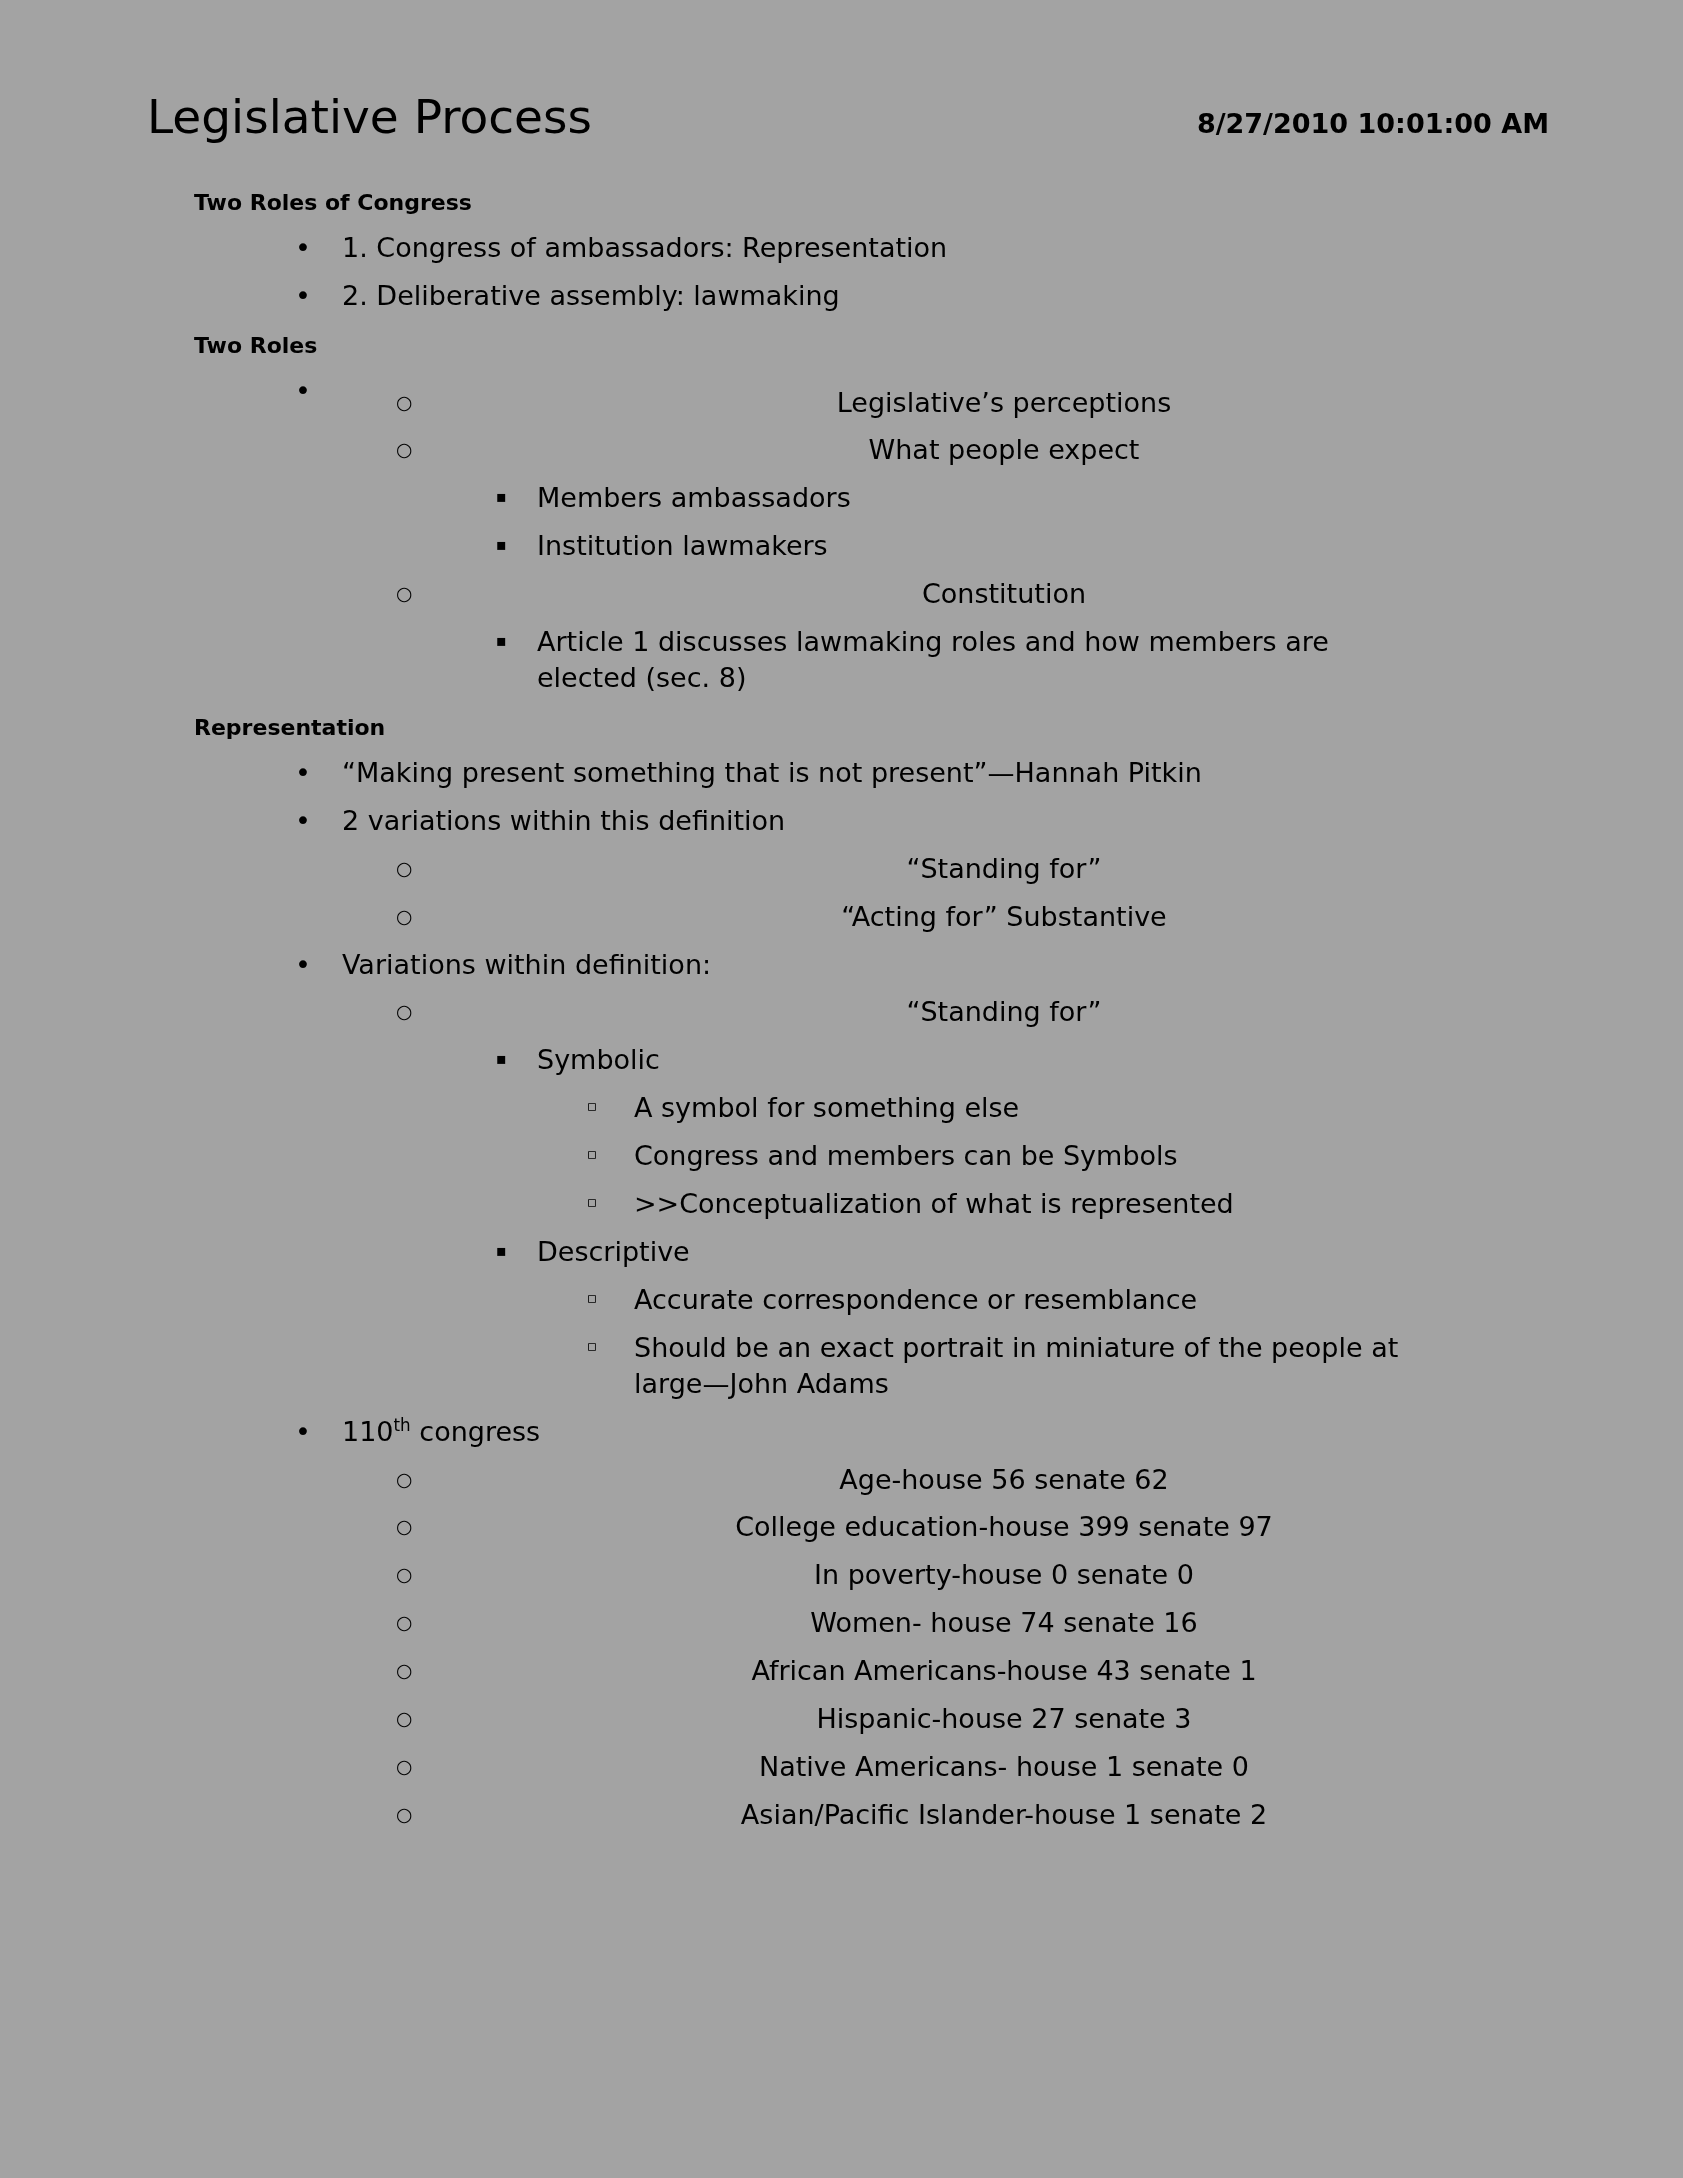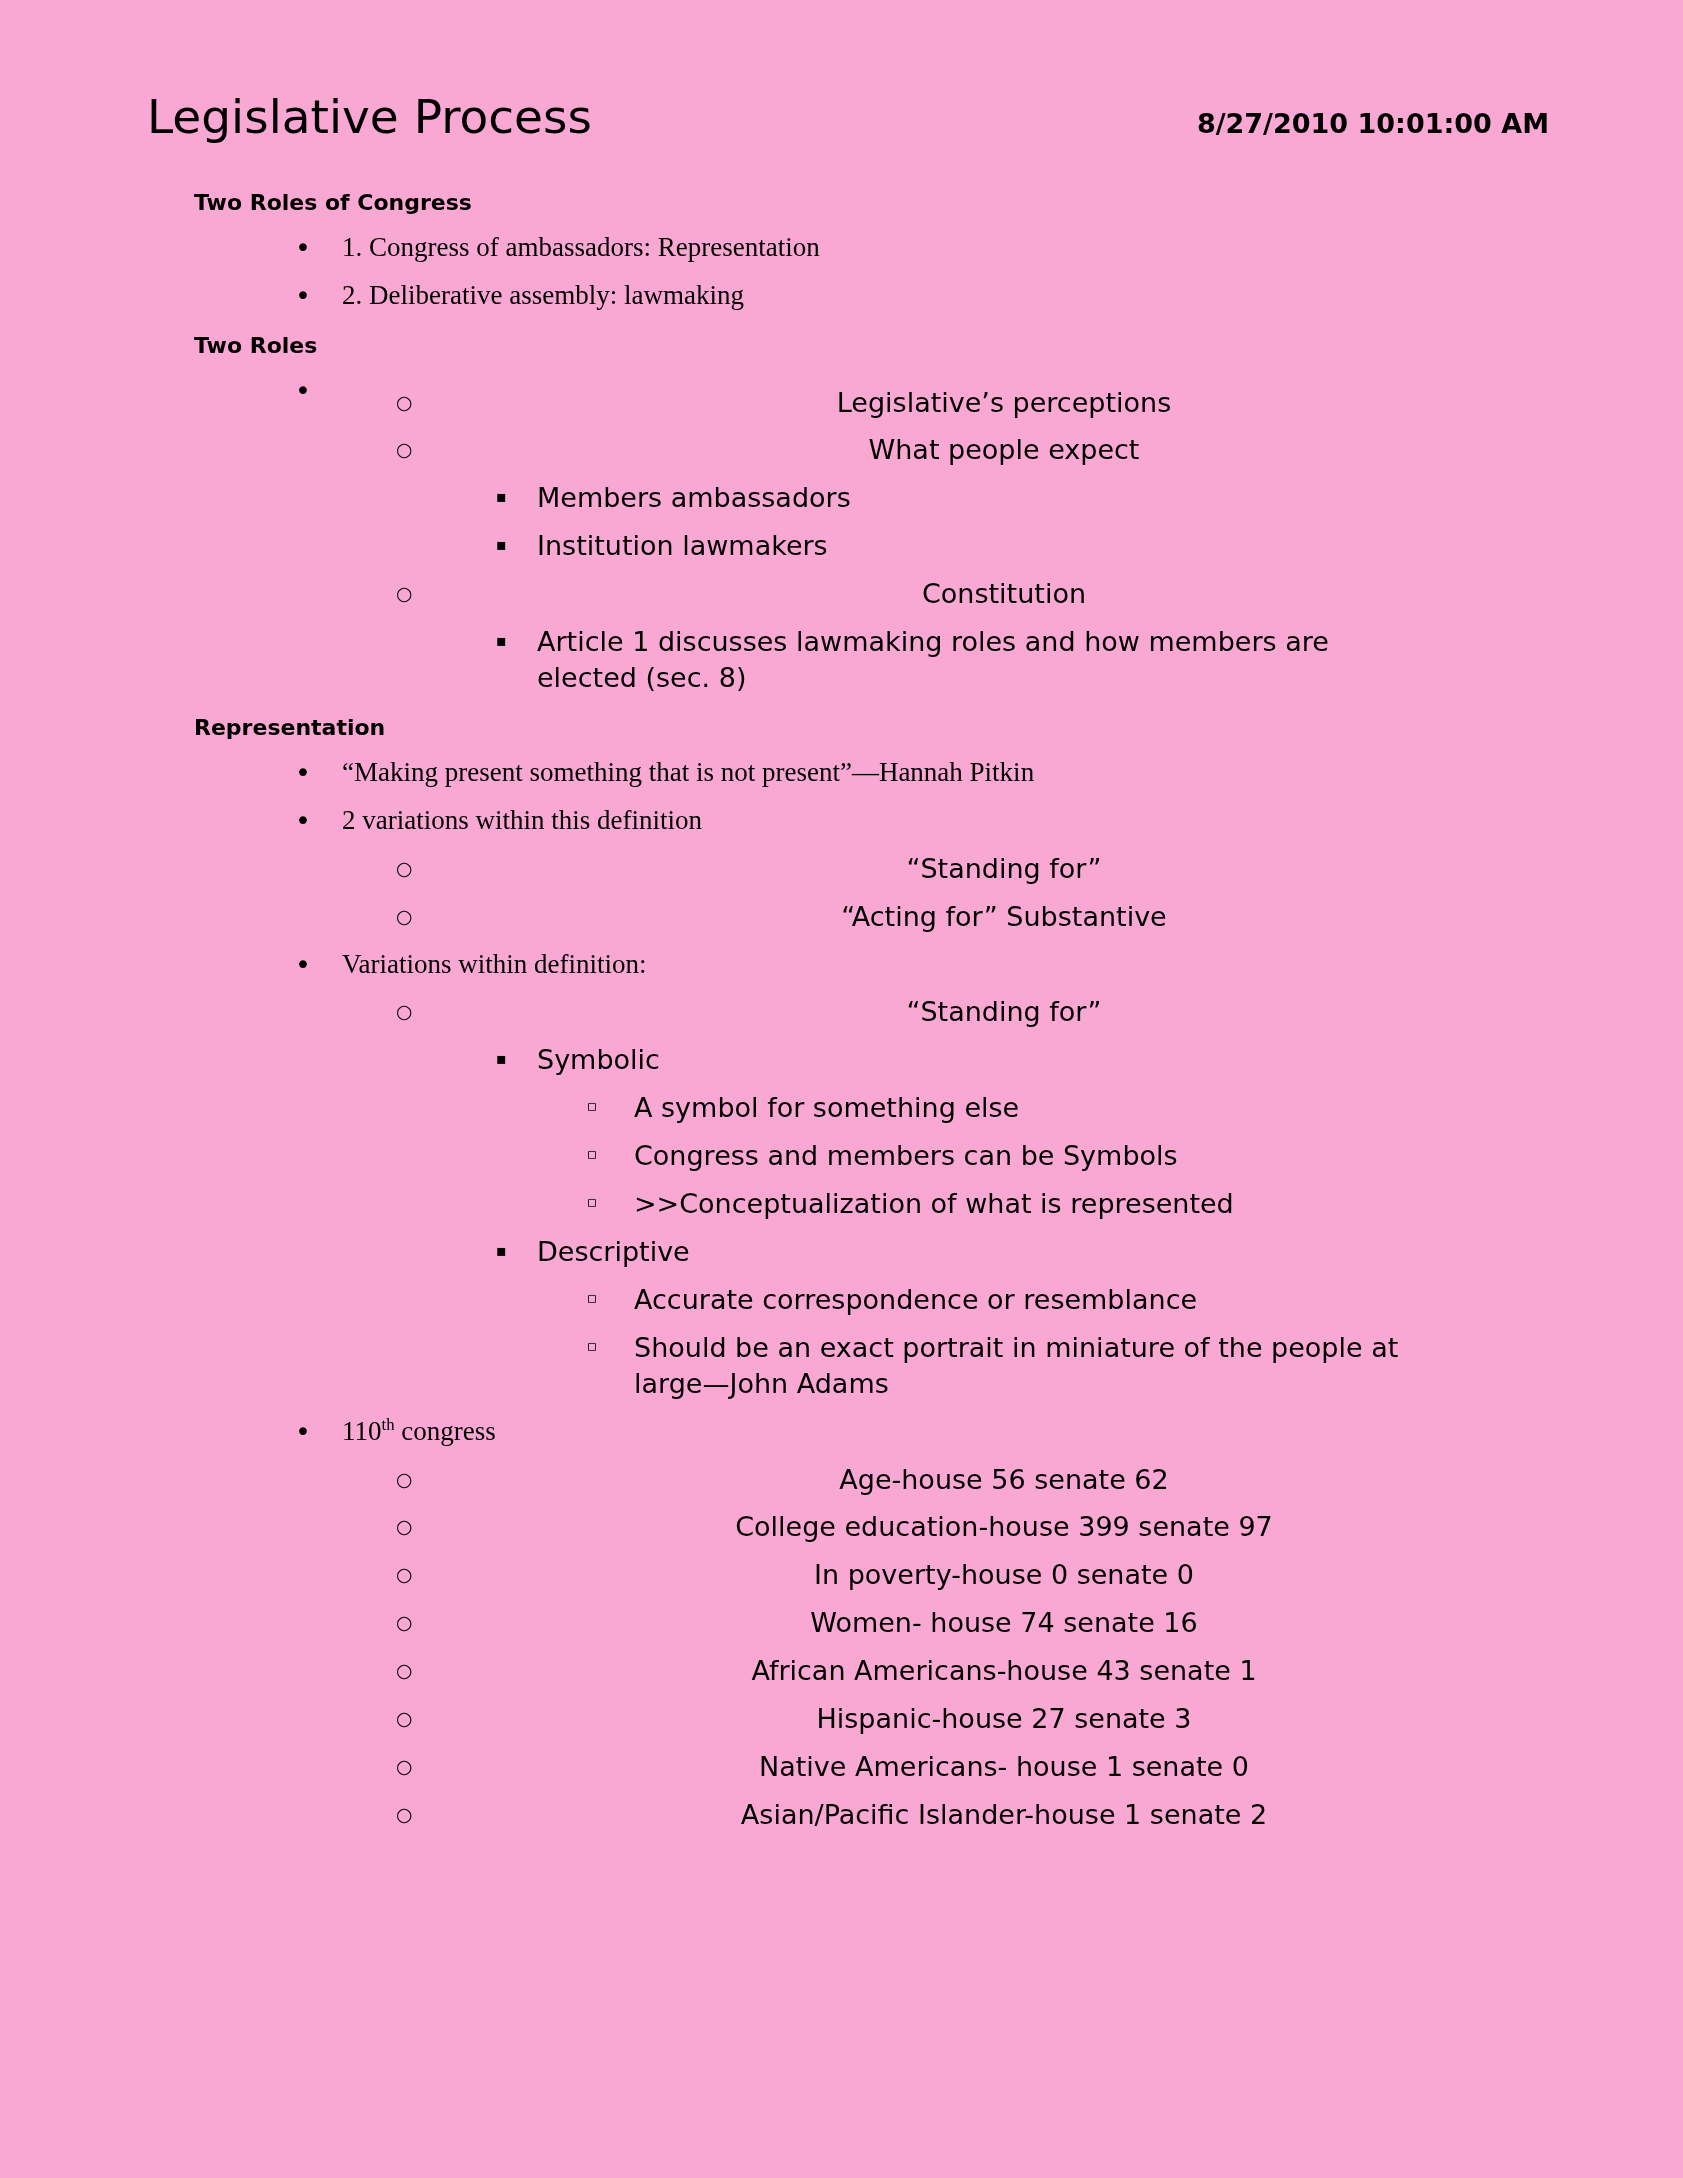--- a/index.html
+++ b/index.html
@@ -13,21 +13,21 @@
     height: 2178px;
     font-family: "DejaVu Sans", sans-serif;
     color: #000000;
     -webkit-font-smoothing: antialiased;
   }
 
   .page {
     position: relative;
     width: 1683px;
     height: 2178px;
-    background: #f9a8d4;
+    background: #a3a3a3;
     box-sizing: border-box;
     padding: 0;
     overflow: hidden;
   }
 
   
   .doc-header {
     display: flex;
     align-items: baseline;
     justify-content: space-between;
@@ -74,21 +74,21 @@
     display: inline-block;
     text-align: left;
     line-height: 1.33;
     font-family: "DejaVu Sans", sans-serif;
   }
   .item .text {
     display: block;
   }
 
   
-  .lvl1 { padding-left: 342px; font-family: Liberation Serif, serif; }
+  .lvl1 { padding-left: 342px; }
   .lvl1 .bullet {
     left: 295px;
     font-size: 27px;
     top: 6px;
   }
   .lvl1 .bullet::before { content: "\2022"; }
 
   
   .lvl2 { padding-left: 444px; text-align: center; }
   .lvl2 .bullet {

